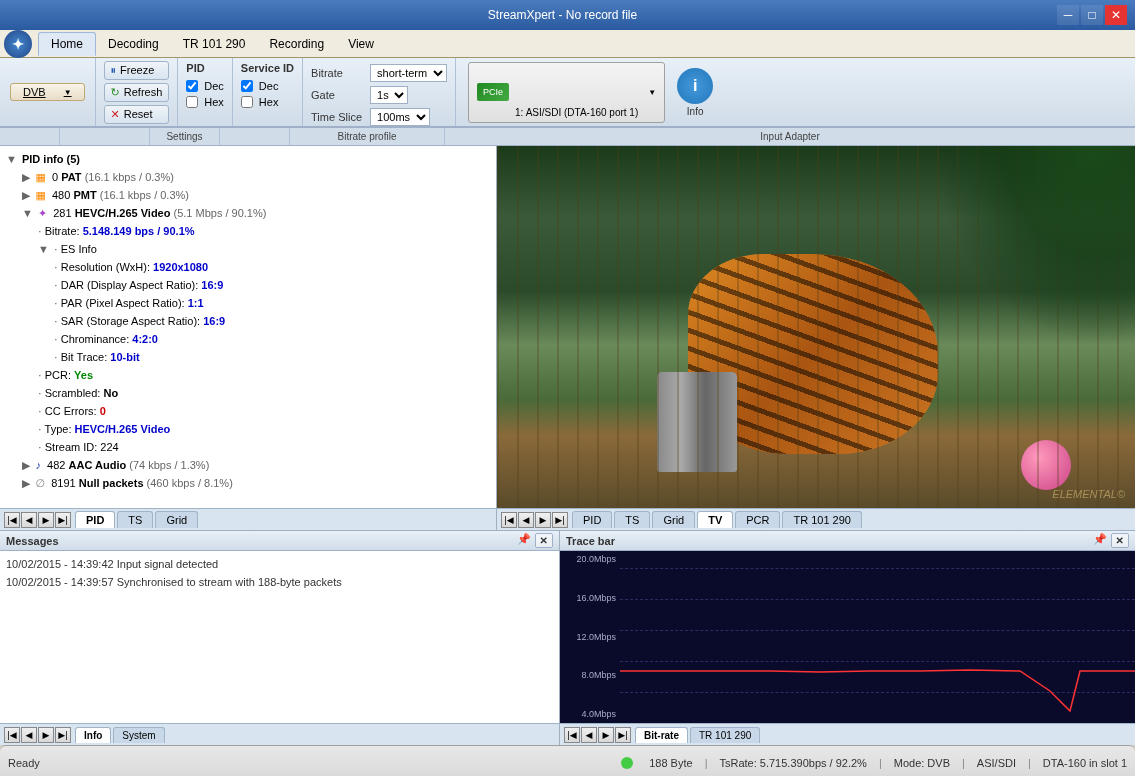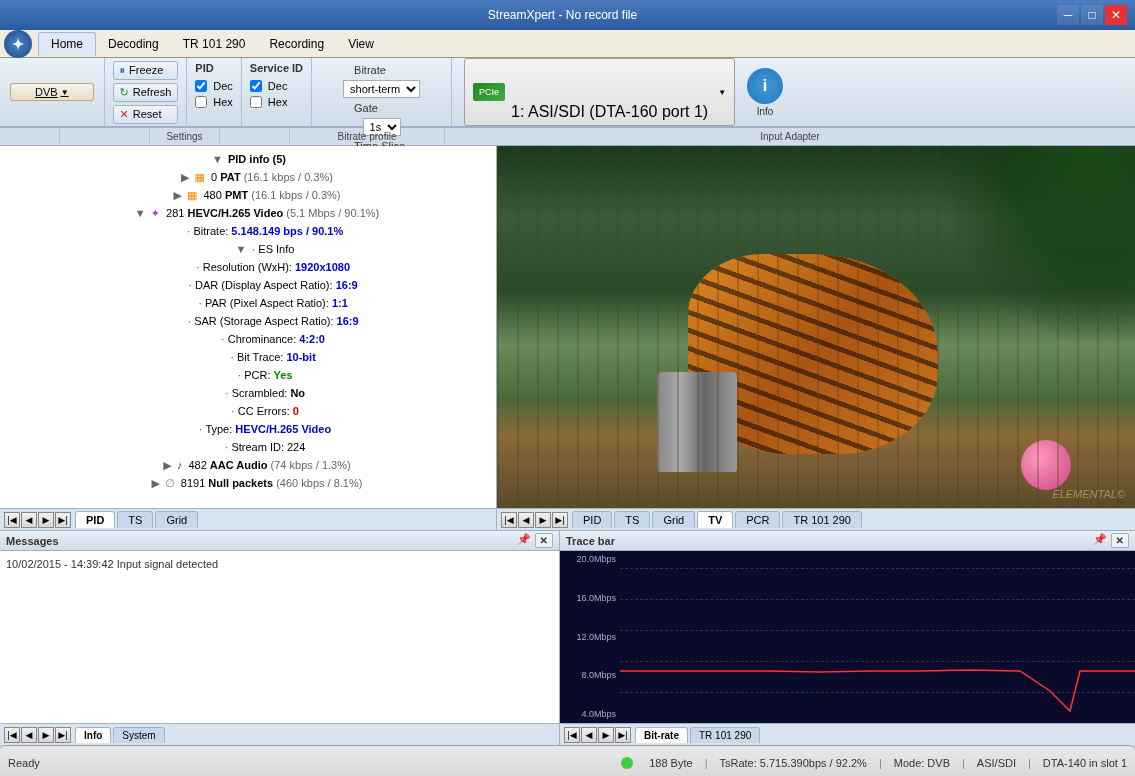--- a/index.html
+++ b/index.html
@@ -14,40 +14,40 @@
 
     
     .menubar { background: #f0ece0; height: 28px; display: flex; align-items: center; padding: 0 4px; border-bottom: 1px solid #a0956b; }
     .menu-logo { width: 28px; height: 28px; background: radial-gradient(circle, #4488cc, #224488); border-radius: 50%; margin-right: 6px; display: flex; align-items: center; justify-content: center; color: white; font-size: 14px; font-weight: bold; }
     .menu-tab { padding: 4px 12px; font-size: 12px; cursor: pointer; border-radius: 3px 3px 0 0; }
     .menu-tab.active { background: #dfe9f5; border: 1px solid #a0b8d8; border-bottom: 1px solid #dfe9f5; }
 
     
     .toolbar { background: linear-gradient(to bottom, #e8f0f8, #d0dce8); border-bottom: 2px solid #a0b0c8; display: flex; align-items: stretch; height: 70px; }
     .tb-btn { display: flex; align-items: center; gap: 4px; padding: 2px 6px; background: linear-gradient(to bottom, #f0f4f8, #d8e4f0); border: 1px solid #a0b4c8; border-radius: 3px; cursor: pointer; font-size: 11px; white-space: nowrap; }
-    .dvb-btn { background: linear-gradient(to bottom, #f8f4e8, #e8dcc8); border: 1px solid #c0a870; border-radius: 3px; padding: 2px 24px; cursor: pointer; font-size: 11px; display: flex; align-items: center; gap: 3px; text-decoration: underline; }
+    .dvb-btn { background: linear-gradient(to bottom, #f8f4e8, #e8dcc8); border: 1px solid #c0a870; border-radius: 3px; padding: 2px 12px; cursor: pointer; font-size: 11px; display: flex; align-items: center; gap: 18px; text-decoration: underline; }
     .checkbox-row { display: flex; align-items: center; gap: 6px; margin: 2px 0; }
     .checkbox-row label { font-size: 11px; }
     .small-check { width: 12px; height: 12px; }
-    .bitrate-row { display: flex; align-items: center; gap: 4px; margin: 2px 0; flex-direction: column; }
+    .bitrate-row { display: flex; align-items: center; gap: 4px; margin: 2px 0; }
     .bitrate-label { font-size: 11px; min-width: 55px; color: #333; }
     .bitrate-select { font-size: 11px; padding: 1px 2px; border: 1px solid #a0b0c4; background: white; }
 
     
     .toolbar-adapter-section { flex: 1; display: flex; align-items: center; padding: 0 12px; gap: 12px; }
     .adapter-dropdown { display: flex; align-items: center; gap: 6px; background: linear-gradient(to bottom, #f4f4f4, #e0e0e0); border: 1px solid #a0a0a0; border-radius: 3px; padding: 4px 8px; cursor: pointer; }
     .adapter-icon { width: 32px; height: 18px; background: linear-gradient(135deg, #228822, #44aa44); border-radius: 2px; display: flex; align-items: center; justify-content: center; }
-    .adapter-text { font-size: 16px; margin-top: 40px; }
+    .adapter-text { font-size: 10px; margin-top: 40px; }
     .info-circle { width: 36px; height: 36px; background: radial-gradient(circle, #4499dd, #2277bb); border-radius: 50%; display: flex; flex-direction: column; align-items: center; justify-content: center; color: white; cursor: pointer; font-size: 14px; font-weight: bold; }
     .info-label { font-size: 10px; color: #333; margin-top: 2px; }
 
     
     .left-panel { width: 497px; border-right: 1px solid #a0b0c0; display: flex; flex-direction: column; background: white; }
     .pid-tree { flex: 1; overflow-y: auto; padding: 4px; font-size: 11px; }
-    .tree-item { line-height: 18px; cursor: pointer; white-space: nowrap; text-align: center; }
+    .tree-item { line-height: 18px; cursor: pointer; white-space: nowrap; }
     .tree-indent-0 { padding-left: 2px; }
     .tree-indent-1 { padding-left: 18px; }
     .tree-indent-2 { padding-left: 34px; }
     .tree-indent-3 { padding-left: 50px; }
     .blue { color: #0000cc; }
     .red { color: #cc0000; }
     .green { color: #008800; }
     .bold { font-weight: bold; }
     .tree-expand { color: #666; margin-right: 2px; }
 
@@ -410,20 +410,21 @@
   <div class="messages-panel">
     <div class="panel-header">
       <span>Messages</span>
       <div class="panel-controls">
         <span style="color:#666;">📌</span>
         <span class="panel-ctrl-btn">✕</span>
       </div>
     </div>
     <div class="messages-content">
       <div class="message-line">10/02/2015 - 14:39:42 Input signal detected</div>
+      <div class="message-line">10/02/2015 - 14:39:57 Synchronised to stream with 188-byte packets</div>
     </div>
 
     <div style="display:flex;align-items:center;height:22px;background:#d8e4f0;border-top:1px solid #a0b4c8;">
       <div class="nav-arrows">
         <div class="nav-arrow">|◀</div>
         <div class="nav-arrow">◀</div>
         <div class="nav-arrow">▶</div>
         <div class="nav-arrow">▶|</div>
       </div>
       <div class="tab-item active" style="font-size:10px;padding:2px 8px;">Info</div>
@@ -481,14 +482,14 @@
   <span style="flex:1;"></span>
   <span class="status-indicator"></span>
   <span>188 Byte</span>
   <span class="status-sep">|</span>
   <span>TsRate: 5.715.390bps / 92.2%</span>
   <span class="status-sep">|</span>
   <span>Mode: DVB</span>
   <span class="status-sep">|</span>
   <span>ASI/SDI</span>
   <span class="status-sep">|</span>
-  <span>DTA-140 in slot 1</span>
+  <span>DTA-160 in slot 1</span>
 </div>
 
 </body></html>

